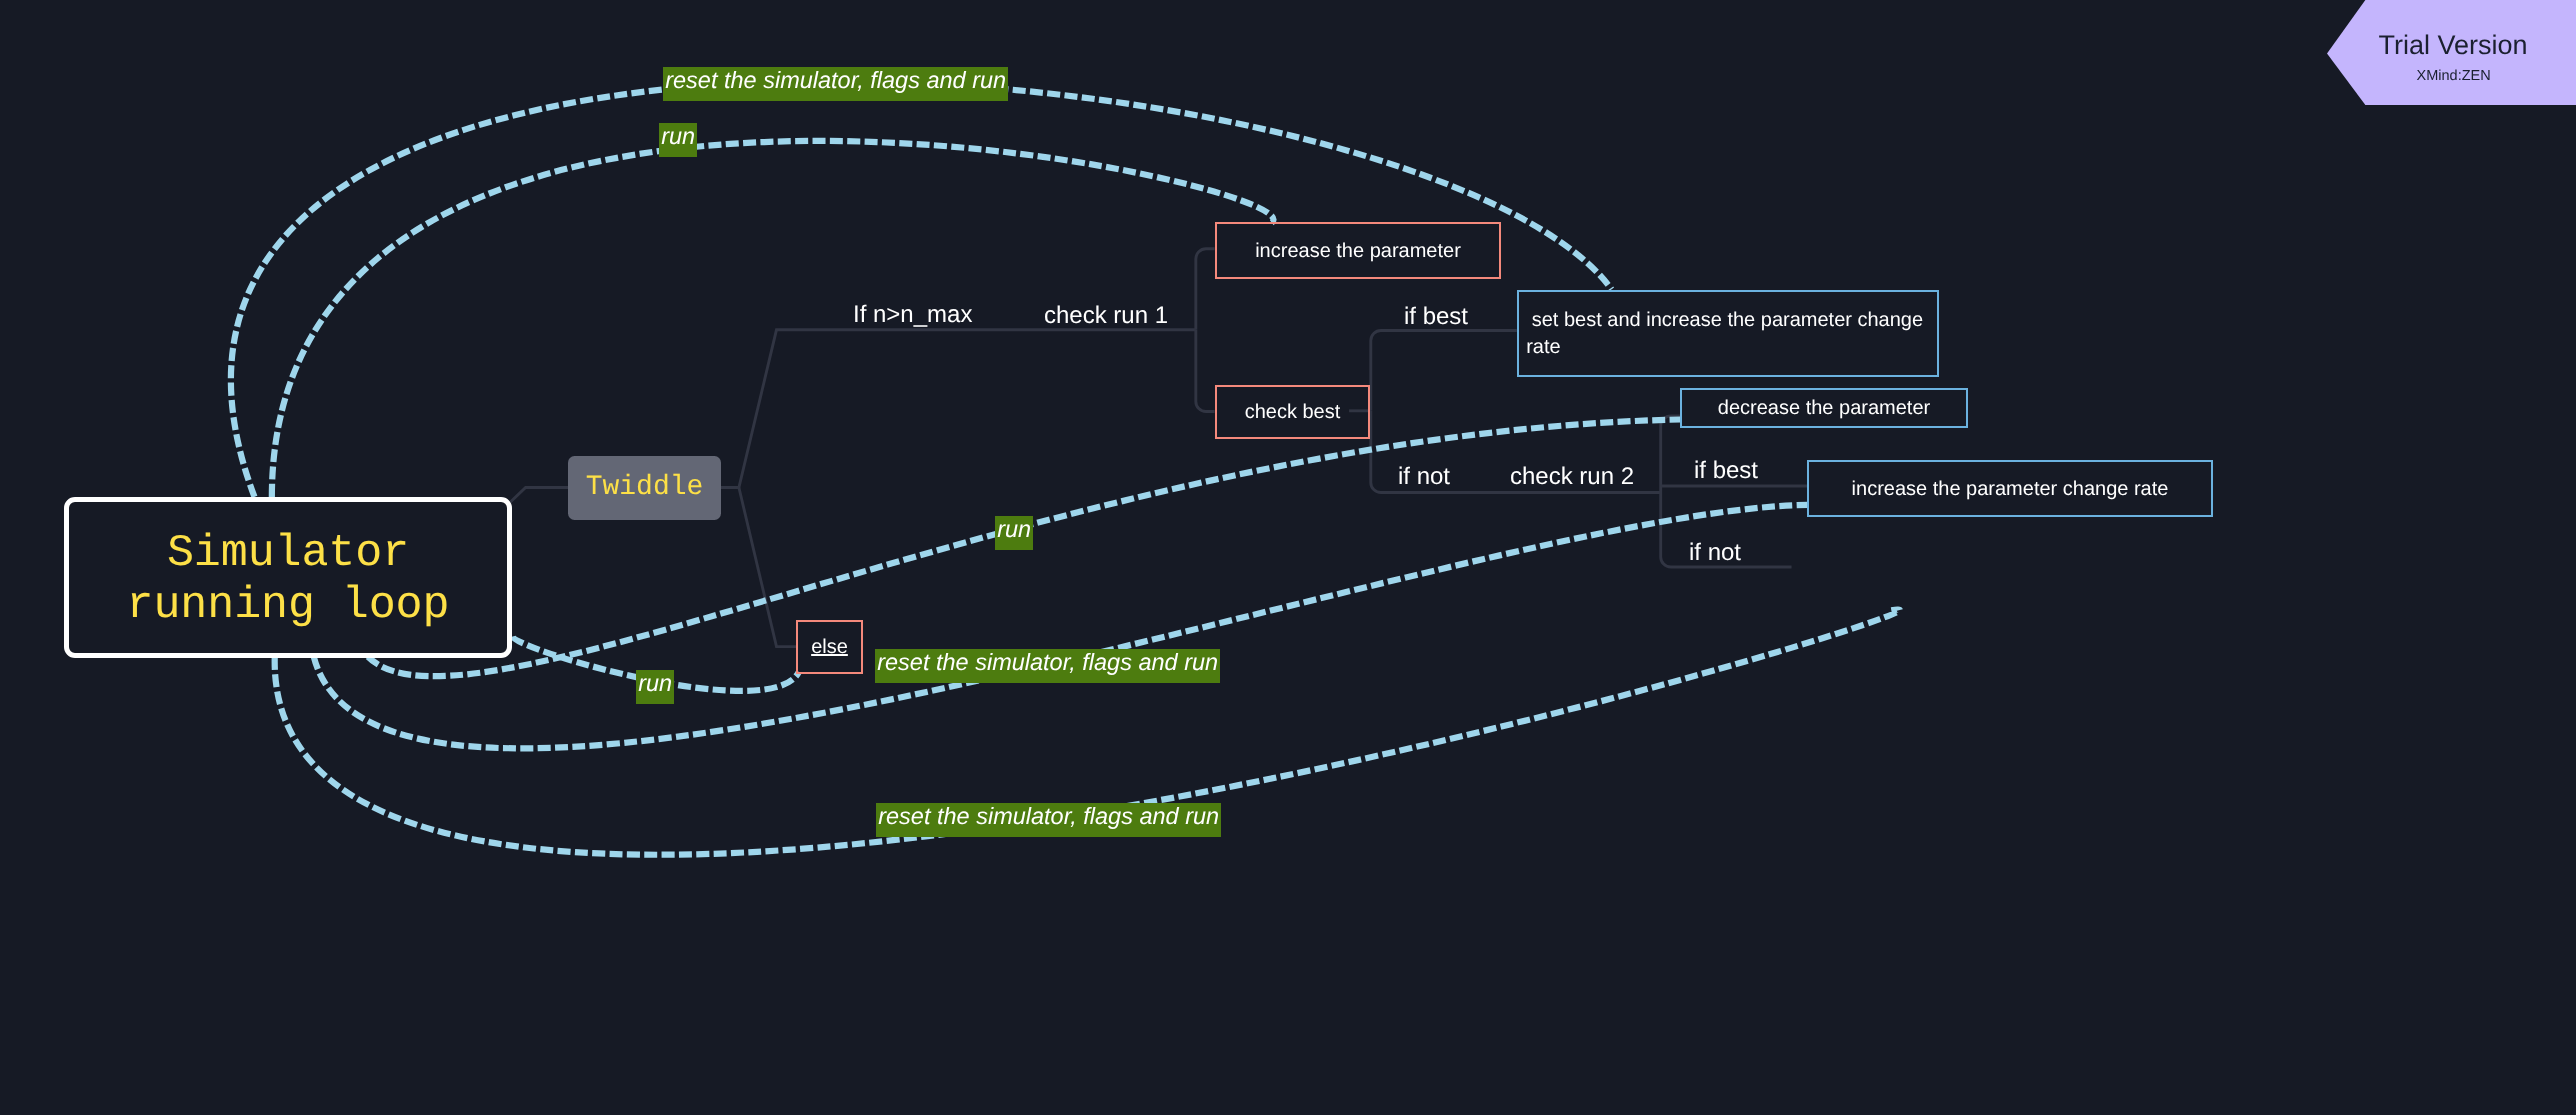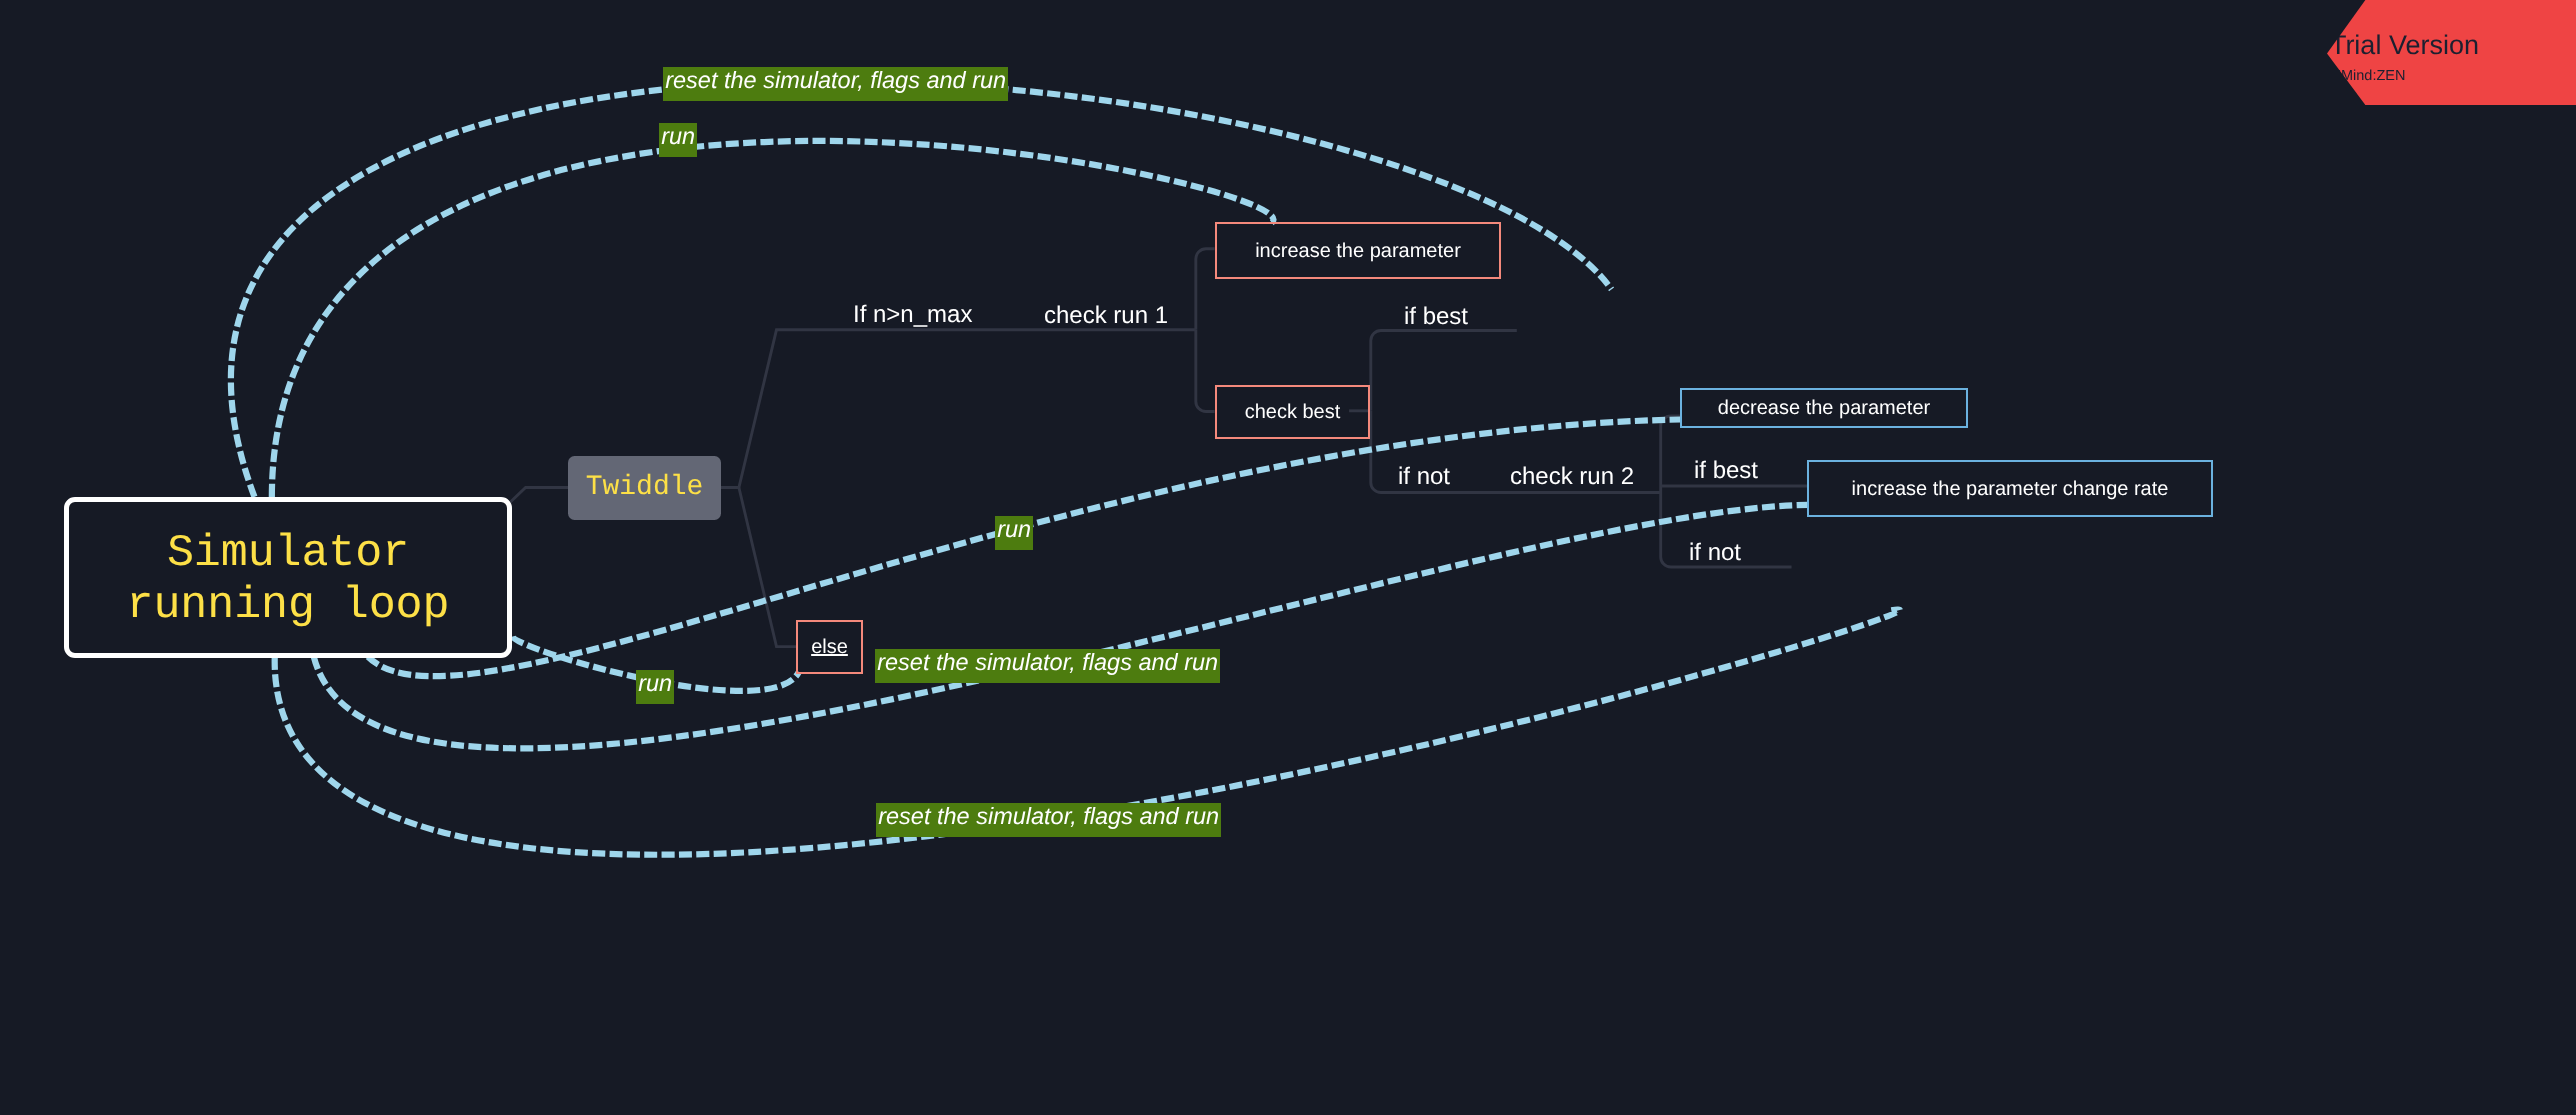--- a/index.html
+++ b/index.html
@@ -60,21 +60,21 @@
   
   #rl-reset1{left:665px;top:69px;}
   #rl-run1  {left:661px;top:125px;}
   #rl-run2  {left:997px;top:518px;}
   #rl-run3  {left:638px;top:672px;}
   #rl-reset2{left:877px;top:651px;}
   #rl-reset3{left:878px;top:805px;}
 
   
   #watermark{position:absolute;right:0;top:0;width:249px;height:105px;
-             background:#ef4444;color:#1B2030;text-align:left;
+             background:#c4b5fd;color:#1B2030;text-align:center;
              clip-path:polygon(100% 0,100% 100%,15.4% 100%,0 51%,15.4% 0);}
   #wm-title{font-size:27px;line-height:1;position:absolute;left:2.9px;right:0;top:32px;}
   #wm-sub{font-size:14.5px;line-height:1;position:absolute;left:4.3px;right:0;top:69px;}
 </style>
 </head>
 <body>
 
 <div id="canvas">
 
   <svg class="layer" viewBox="0 0 3563 1543" preserveAspectRatio="none">
@@ -122,20 +122,23 @@
   <div class="plain" id="lbl-ifbest1">if best</div>
   <div class="plain" id="lbl-ifnot1">if not</div>
   <div class="plain" id="lbl-checkrun2">check run 2</div>
   <div class="plain" id="lbl-ifbest2">if best</div>
   <div class="plain" id="lbl-ifnot2">if not</div>
 
   <div class="boxed salmon" id="box-increase-param">increase the parameter</div>
   <div class="boxed salmon" id="box-check-best">check best</div>
   <div class="boxed salmon" id="box-else">else</div>
 
+  <div class="boxed blue" id="box-set-best">
+      <span>&nbsp;set best and increase the parameter change rate</span>
+    </div>
   <div class="boxed blue" id="box-decrease-param">decrease the parameter</div>
   <div class="boxed blue" id="box-increase-rate">increase the parameter change rate</div>
 
   <div class="rel-label" id="rl-reset1">reset the simulator, flags and run</div>
   <div class="rel-label" id="rl-run1">run</div>
   <div class="rel-label" id="rl-run2">run</div>
   <div class="rel-label" id="rl-run3">run</div>
   <div class="rel-label" id="rl-reset2">reset the simulator, flags and run</div>
   <div class="rel-label" id="rl-reset3">reset the simulator, flags and run</div>
 

